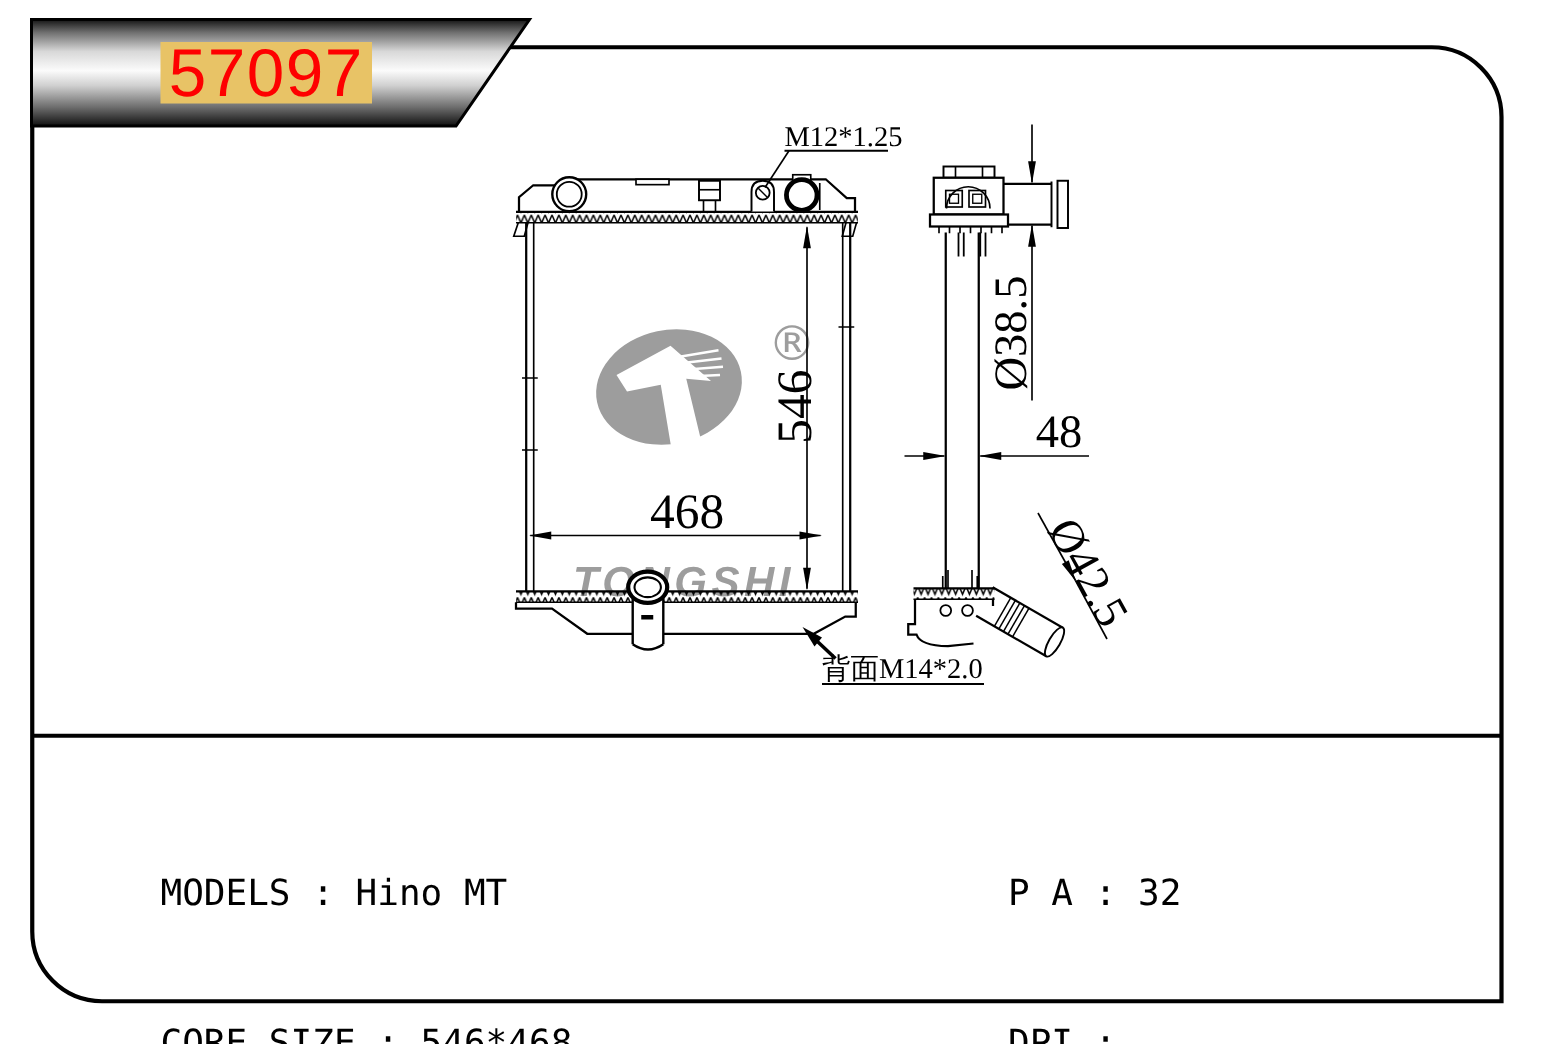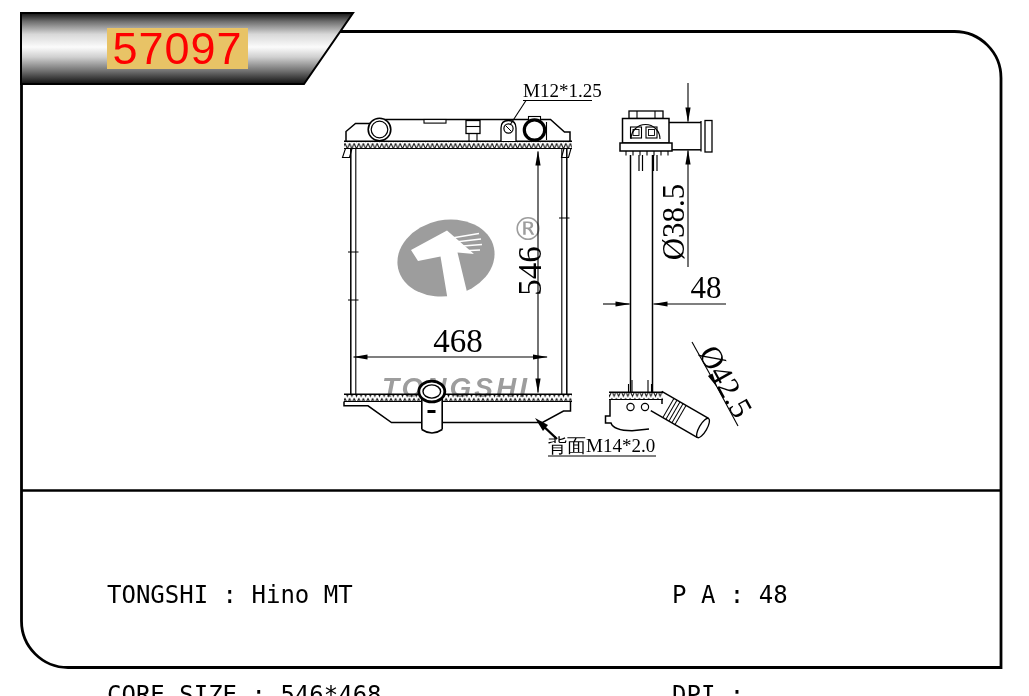--- a/index.html
+++ b/index.html
@@ -202,25 +202,25 @@
   </g>
 
   <g>
     <polygon points="21,13 353,13 304,84 21,84" fill="url(#metal)" stroke="#000" stroke-width="2"></polygon>
     <rect x="107" y="28" width="141" height="41" fill="#e8c366"></rect>
     <text class="bannertxt" x="177.5" y="64" font-size="45" text-anchor="middle" letter-spacing="1">57097</text>
   </g>
 </svg>
 
 <div class="specs specs-left">
-  <div>TONGSHI : Hino MT</div>
+  <div>MODELS : Hino MT</div>
   <div>CORE SIZE : 546*468</div>
   
   
 </div>
 <div class="specs specs-right">
-  <div>P A : 48</div>
+  <div>P A : 32</div>
   <div>DPI :</div>
   
   
 </div>
 
 </div>
 
 </body></html>

